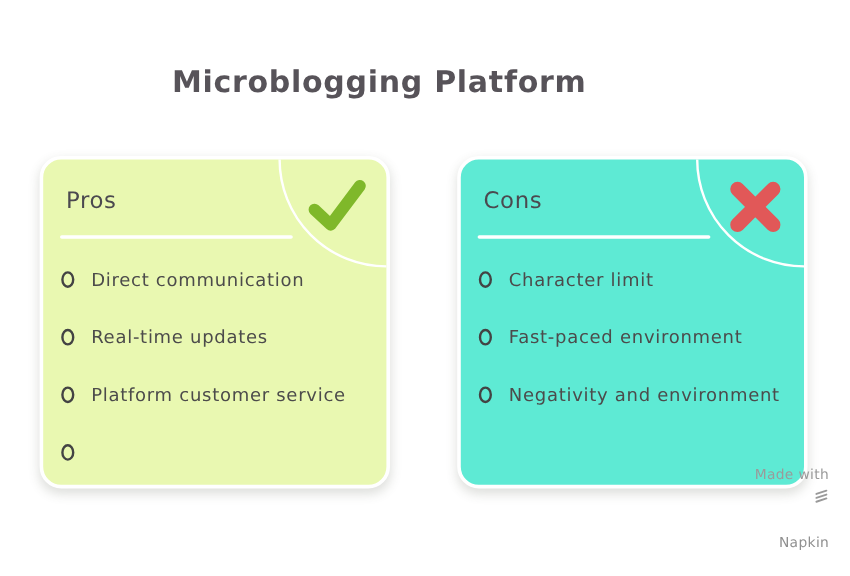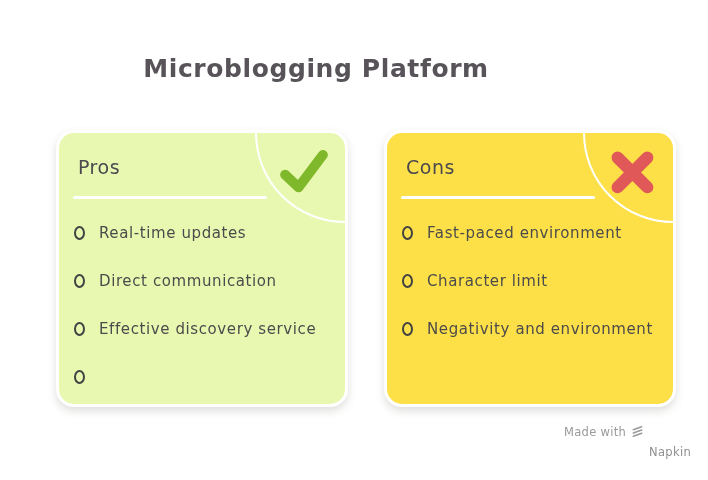--- a/index.html
+++ b/index.html
@@ -24,36 +24,36 @@
     margin: 0;
     text-align: center;
     font-size: 25px;
     font-weight: bold;
     letter-spacing: 0.6px;
     color: #575359;
   }
   .cards {
     position: absolute;
     top: 130px;
-    left: 56px;
+    left: 33px;
     display: flex;
-    gap: 36px;
+    gap: 56px;
   }
   .card {
     position: relative;
     width: 292px;
     height: 277px;
     box-sizing: border-box;
     border: 3px solid #ffffff;
     border-radius: 18px;
     overflow: hidden;
     box-shadow: 0 4px 9px rgba(70, 80, 60, 0.18);
   }
   .card.pros { background: #e9f8b1; }
-  .card.cons { background: #fde047; }
+  .card.cons { background: #5eead4; }
   .corner-arc {
     position: absolute;
     top: -90px;
     right: -90px;
     width: 180px;
     height: 180px;
     box-sizing: border-box;
     border: 2.5px solid #ffffff;
     border-radius: 50%;
   }
@@ -105,25 +105,26 @@
     font-size: 15px;
     letter-spacing: 0.6px;
     color: #4c4b4b;
     white-space: nowrap;
   }
   .watermark {
     position: absolute;
     right: 17px;
     bottom: 21px;
     display: flex;
-    align-items: flex-start;
+    align-items: flex-end;
     gap: 5px;
     font-size: 11.5px;
     letter-spacing: 0.3px;
     color: #9a9a9a;
+    flex-direction: column;
   }
   .watermark .brand { color: #8f8f8f; margin-top: 20px; }
 </style>
 </head>
 <body>
 
 <main class="canvas">
 
   <h1 class="title">Microblogging Platform</h1>
 
@@ -132,51 +133,51 @@
     <article class="card pros">
       <div class="corner-arc"></div>
       <svg class="badge" viewBox="0 0 60 60">
         <path d="M9 33 L24 47 L51 11" fill="none" stroke="#7fb82a" stroke-width="11" stroke-linecap="round" stroke-linejoin="round"></path>
       </svg>
       <h2>Pros</h2>
       <div class="divider"></div>
       <ul class="item-list">
         <li class="item">
           <span class="bullet"></span>
+          <span class="item-label">Direct communication</span>
+        </li>
+        <li class="item">
+          <span class="bullet"></span>
           <span class="item-label">Real-time updates</span>
         </li>
         <li class="item">
           <span class="bullet"></span>
-          <span class="item-label">Direct communication</span>
-        </li>
-        <li class="item">
-          <span class="bullet"></span>
-          <span class="item-label">Effective discovery service</span>
+          <span class="item-label">Platform customer service</span>
         </li>
         <li class="item">
           <span class="bullet"></span>
         </li>
       </ul>
     </article>
 
     <article class="card cons">
       <div class="corner-arc"></div>
       <svg class="badge" viewBox="0 0 60 60">
         <path d="M14 14 L47 47 M47 14 L14 47" fill="none" stroke="#e15858" stroke-width="13.5" stroke-linecap="round"></path>
       </svg>
       <h2>Cons</h2>
       <div class="divider"></div>
       <ul class="item-list">
         <li class="item">
           <span class="bullet"></span>
-          <span class="item-label">Fast-paced environment</span>
+          <span class="item-label">Character limit</span>
         </li>
         <li class="item">
           <span class="bullet"></span>
-          <span class="item-label">Character limit</span>
+          <span class="item-label">Fast-paced environment</span>
         </li>
         <li class="item">
           <span class="bullet"></span>
           <span class="item-label">Negativity and environment</span>
         </li>
       </ul>
     </article>
 
   </section>
 

